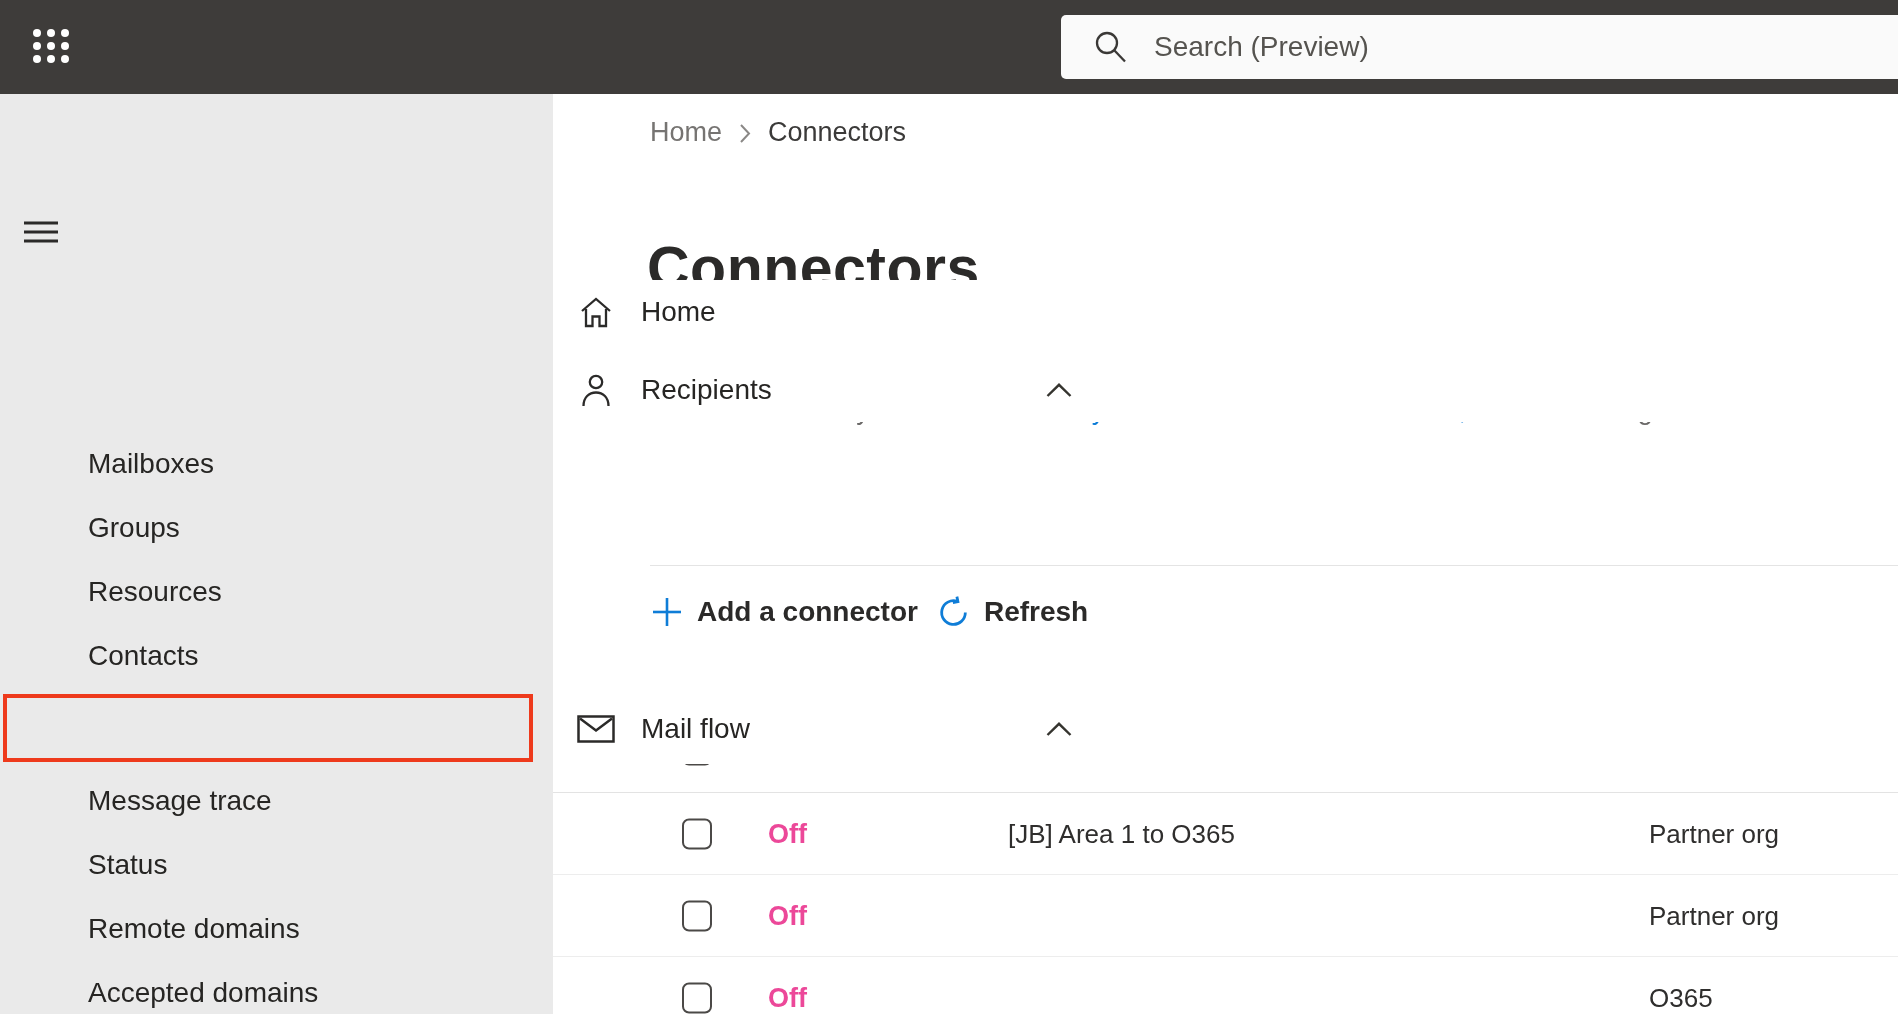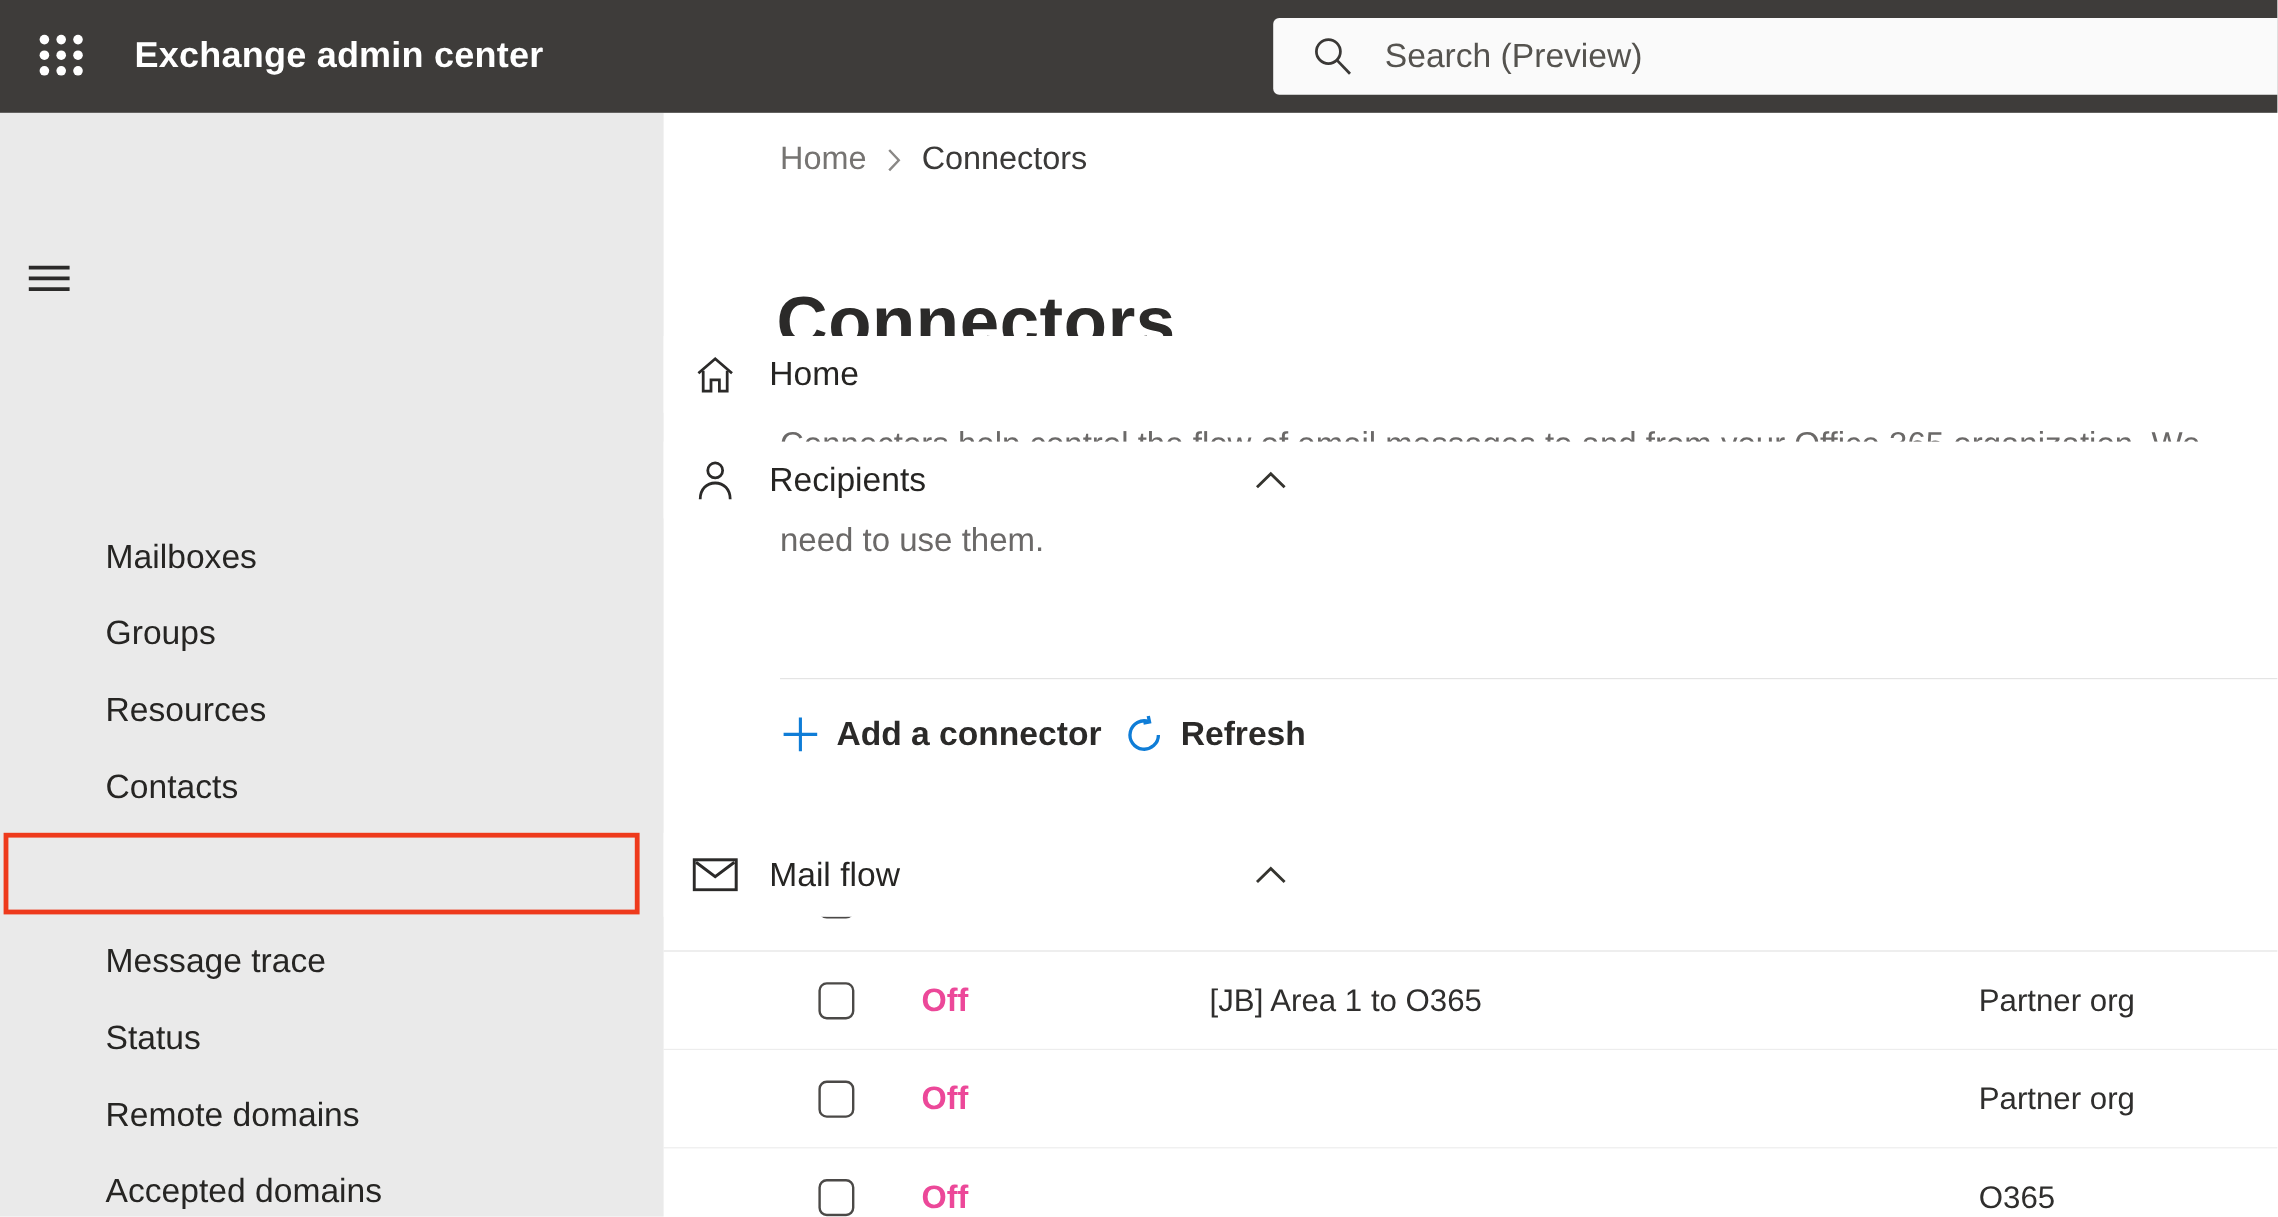--- a/index.html
+++ b/index.html
@@ -145,21 +145,20 @@
           <circle cx="8" cy="22" r="4"></circle>
             <circle cx="22" cy="22" r="4"></circle>
             <circle cx="36" cy="22" r="4"></circle>
           <circle cx="8" cy="35" r="4"></circle>
             <circle cx="22" cy="35" r="4"></circle>
             <circle cx="36" cy="35" r="4"></circle>
         </g>
       </svg>
     </span>
   </div>
-  <div class="app-title">Exchange admin center</div>
   <div class="searchbox">
     <span class="s-icon">
       <svg width="36" height="36" viewBox="0 0 36 36">
         <circle cx="15" cy="14" r="10" fill="none" stroke="#3a3836" stroke-width="2.3"></circle>
         <line x1="22.5" y1="21.5" x2="33" y2="32.5" stroke="#3a3836" stroke-width="2.3"></line>
       </svg>
     </span>
     <input type="text" placeholder="Search (Preview)" style="">
   </div>
 </div>
@@ -177,21 +176,21 @@
   <div id="nav-items">
       <div class="nav-item main" style="top: 186px; height: 64px;">
         <span class="nav-icon">
           <svg width="36" height="34" viewBox="0 0 36 34">
             <path d="M4 16 L18 4 L32 16" fill="none" stroke="#2b2a29" stroke-width="2.3"></path>
             <path d="M8 14 V31 H14.5 V21.5 H21.5 V31 H28 V14" fill="none" stroke="#2b2a29" stroke-width="2.3"></path>
           </svg>
         </span>
         <span class="nav-label">Home</span>
       </div>
-      <div class="nav-item main" style="top: 274px; height: 64px;">
+      <div class="nav-item main" style="top: 264px; height: 64px;">
         <span class="nav-icon">
           <svg width="34" height="36" viewBox="0 0 34 36">
             <circle cx="17" cy="10" r="6.2" fill="none" stroke="#2b2a29" stroke-width="2.3"></circle>
             <path d="M4.5 34 C4.5 25.5 10 20.5 17 20.5 C24 20.5 29.5 25.5 29.5 34" fill="none" stroke="#2b2a29" stroke-width="2.3"></path>
           </svg>
         </span>
         <span class="nav-label">Recipients</span>
         <span class="chev">
           <svg width="28" height="16" viewBox="0 0 28 16">
             <path d="M2.5 14 L14 2.8 L25.5 14" fill="none" stroke="#35342f" stroke-width="2.4"></path>
@@ -252,21 +251,20 @@
       </svg>
     </span>
     <span class="bc-current">Connectors</span>
   </div>
 
   <h1 class="page-title">Connectors</h1>
 
   <div class="page-desc">
     <div>Connectors help control the flow of email messages to and from your Office 365 organization. We</div>
     <div><span>recommend that you </span><span class="desc-link">check to see if you should create a connector,</span><span> since most organizations don't</span></div>
-    <div>need to use them.</div>
   </div>
 
   <div class="toolbar-divider"></div>
 
   <div class="toolbar">
     <div class="tool-btn">
       <span class="t-icon">
         <svg width="34" height="34" viewBox="0 0 34 34">
           <line x1="17" y1="3" x2="17" y2="31" stroke="#0f7dd7" stroke-width="2.6"></line>
           <line x1="3" y1="17" x2="31" y2="17" stroke="#0f7dd7" stroke-width="2.6"></line>

